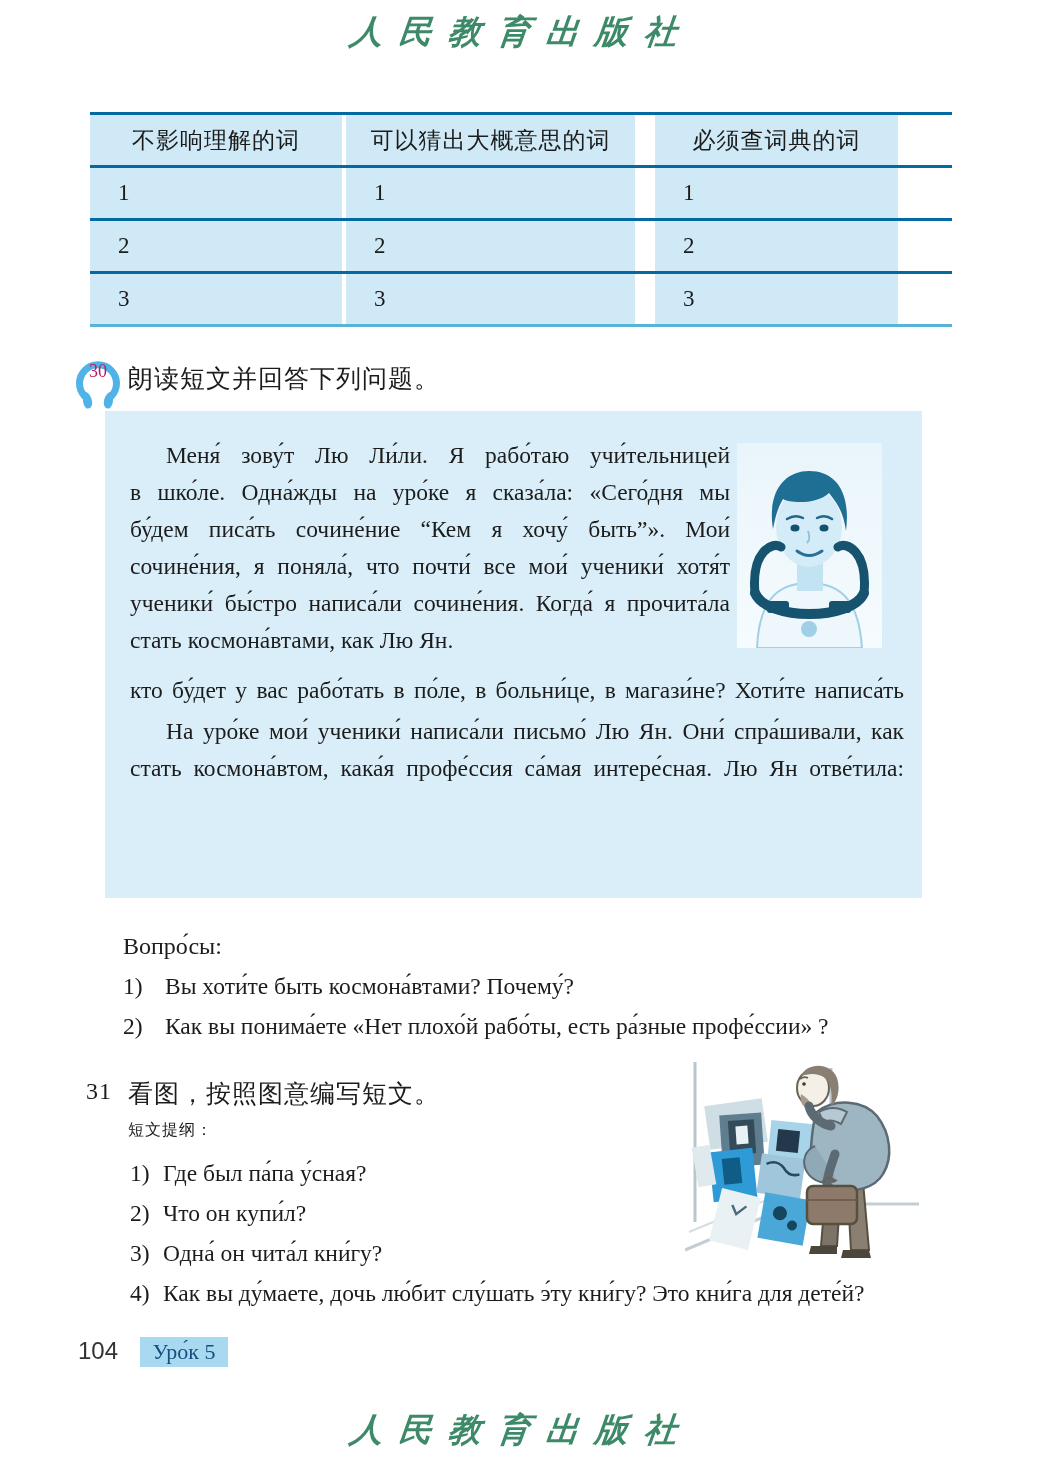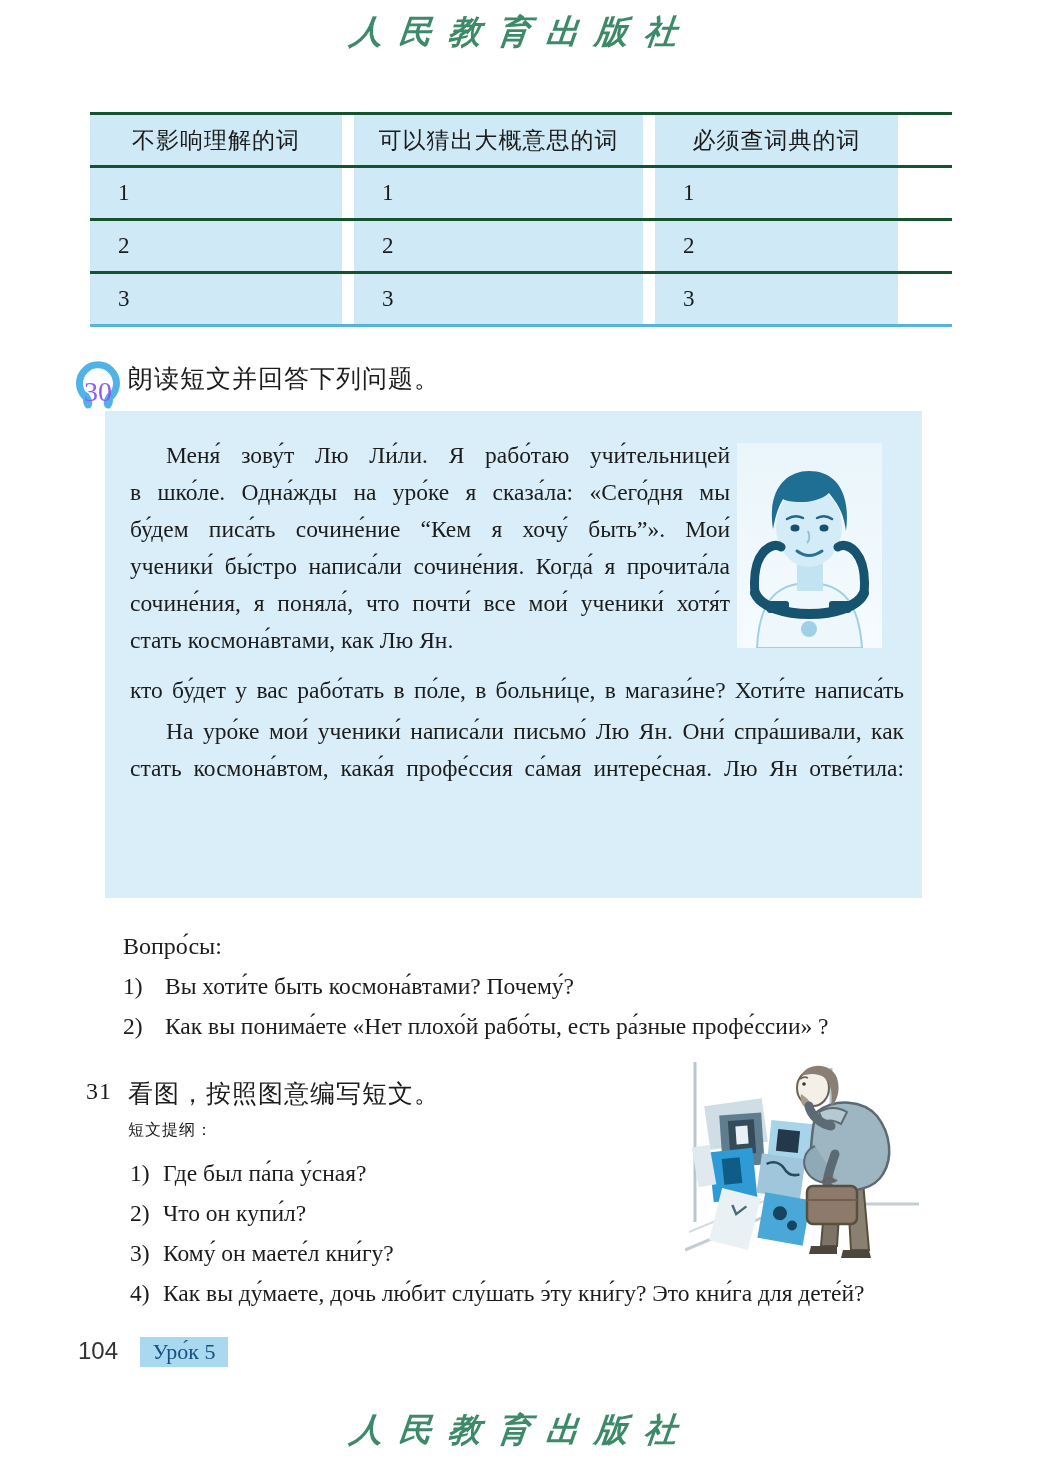--- a/index.html
+++ b/index.html
@@ -16,34 +16,34 @@
     font-family:"DejaVu Serif","Liberation Serif",serif;
     font-style:italic; font-weight:bold;
     color:#3c8a67; font-size:33px; letter-spacing:16px;
     transform:skewX(-6deg);
   }
   .logo.top { top:10px; }
   .logo.bottom { top:1408px; }
 
   
   .vtable { position:absolute; left:90px; top:112px; width:862px; }
-  .vrow { display:flex; column-gap:12px; border-top:3px solid #14532d; }
+  .vrow { display:flex; column-gap:4px; border-top:3px solid #0369a1; }
   .vrow.last { border-bottom:3px solid #58b3d8; }
   .vcell { background:#cfeaf6; }
-  .vcell.c1 { width:252px; } .vcell.c2 { width:289px; } .vcell.c3 { width:243px; }
+  .vcell.c1 { width:252px; } .vcell.c2 { width:289px; } .vcell.c3 { width:243px;margin-left:16px; }
   .vhead .vcell { height:50px; display:flex; align-items:center; justify-content:center;
     font-size:23px; letter-spacing:1px; }
   .vdata .vcell { height:50px; display:flex; align-items:center;
     padding-left:28px; font-size:23px; }
 
   
   .ex30-icon { position:absolute; left:74px; top:352px; width:48px; height:62px; }
   .ex30-icon svg { position:absolute; left:0; top:0; }
-  .ex30-num { position:absolute; left:0; top:24px; width:48px; text-align:center;
-    font-size:28px; color:#8b5cf6; }
+  .ex30-num { position:absolute; left:0; top:9px; width:48px; text-align:center;
+    font-size:18px; color:#be185d; }
   .ex-instruction { position:absolute; font-size:25px; letter-spacing:1px; }
   .ex30-instruction { left:128px; top:362px; }
   .ex31-num { position:absolute; left:86px; top:1078px; font-size:24px; }
   .ex31-instruction { left:128px; top:1077px; }
   .outline-heading { position:absolute; left:128px; top:1120px; font-size:16px; letter-spacing:1px; }
 
   
   .reading-box {
     position:absolute; left:105px; top:411px; width:817px; height:487px;
     background:#d9eef8; padding:26px 18px 4px 25px;
@@ -146,22 +146,22 @@
         <path d="M 18 150 C 30 178 115 178 127 150" fill="none" stroke="#16536f" stroke-width="10" stroke-linecap="round"></path>
         <rect x="30" y="158" width="22" height="12" rx="3" fill="#16536f"></rect>
         <rect x="92" y="158" width="22" height="12" rx="3" fill="#16536f"></rect>
         <circle cx="72" cy="186" r="8" fill="#9fd0e6"></circle>
       </svg>
     </div>
     <div class="p1">
       <div class="rline ind just">Меня́ зову́т Лю Ли́ли. Я рабо́таю учи́тельницей</div>
       <div class="rline just">в шко́ле. Одна́жды на уро́ке я сказа́ла: «Сего́дня мы</div>
       <div class="rline just">бу́дем писа́ть сочине́ние “Кем я хочу́ быть”». Мои́</div>
+      <div class="rline just">сочине́ния, я поняла́, что почти́ все мои́ ученики́ хотя́т</div>
       <div class="rline just">ученики́ бы́стро написа́ли сочине́ния. Когда́ я прочита́ла</div>
-      <div class="rline just">сочине́ния, я поняла́, что почти́ все мои́ ученики́ хотя́т</div>
       <div class="rline">стать космона́втами, как Лю Ян.</div>
     </div>
     <div class="p2">
       <div class="rline just">кто бу́дет у вас рабо́тать в по́ле, в больни́це, в магази́не? Хоти́те написа́ть</div>
     </div>
     <div class="p3">
       <div class="rline ind just">На уро́ке мои́ ученики́ написа́ли письмо́ Лю Ян. Они́ спра́шивали, как</div>
       <div class="rline just">стать космона́втом, кака́я профе́ссия са́мая интере́сная. Лю Ян отве́тила:</div>
     </div>
   </div>
@@ -185,21 +185,21 @@
     <div class="o-item">
       <span class="o-num">1)</span>
       <span>Где был па́па у́сная?</span>
     </div>
     <div class="o-item">
       <span class="o-num">2)</span>
       <span>Что он купи́л?</span>
     </div>
     <div class="o-item">
       <span class="o-num">3)</span>
-      <span>Кому́ он маете́л кни́гу?</span>
+      <span>Одна́ он чита́л кни́гу?</span>
     </div>
     <div class="o-item">
       <span class="o-num">4)</span>
       <span>Как вы ду́маете, дочь лю́бит слу́шать э́ту кни́гу? Это кни́га для дете́й?</span>
     </div>
   </div>
 
   <div class="illustration">
     <svg width="234" height="204" viewBox="0 0 234 204">
 

